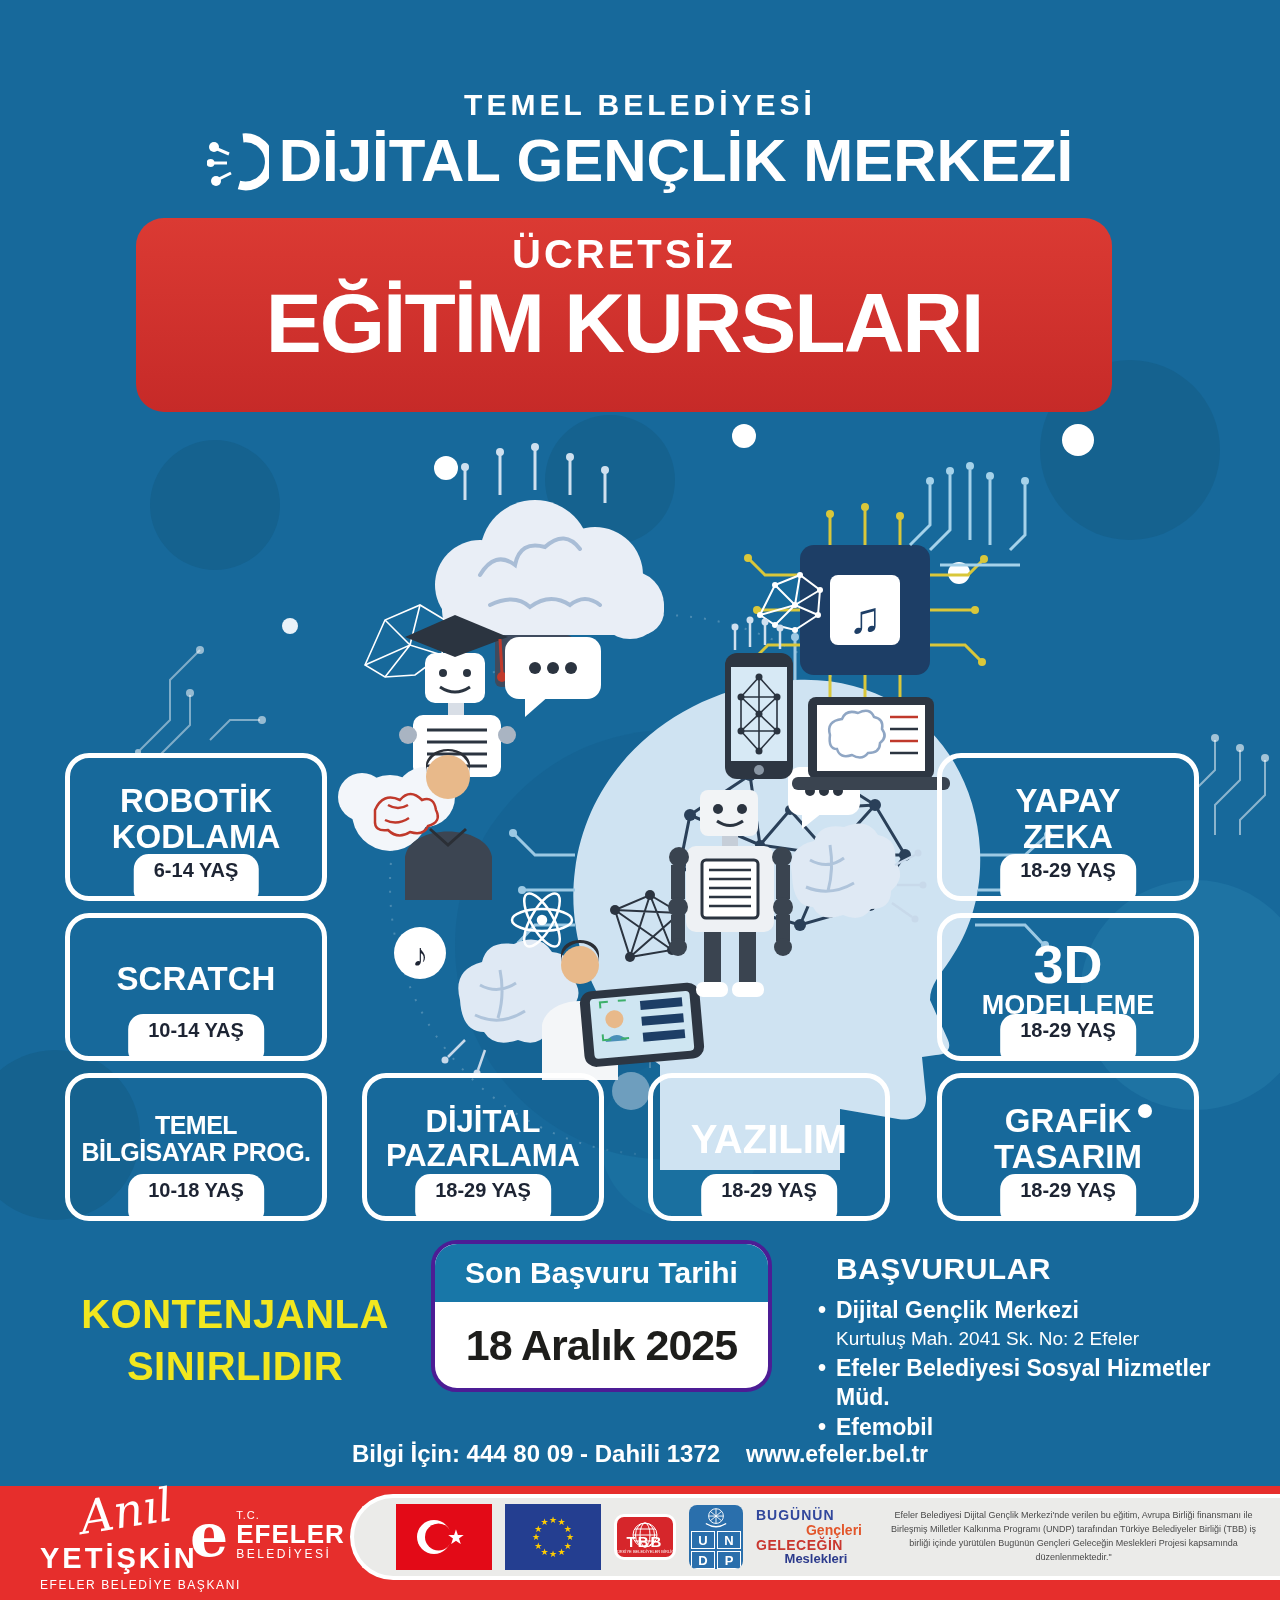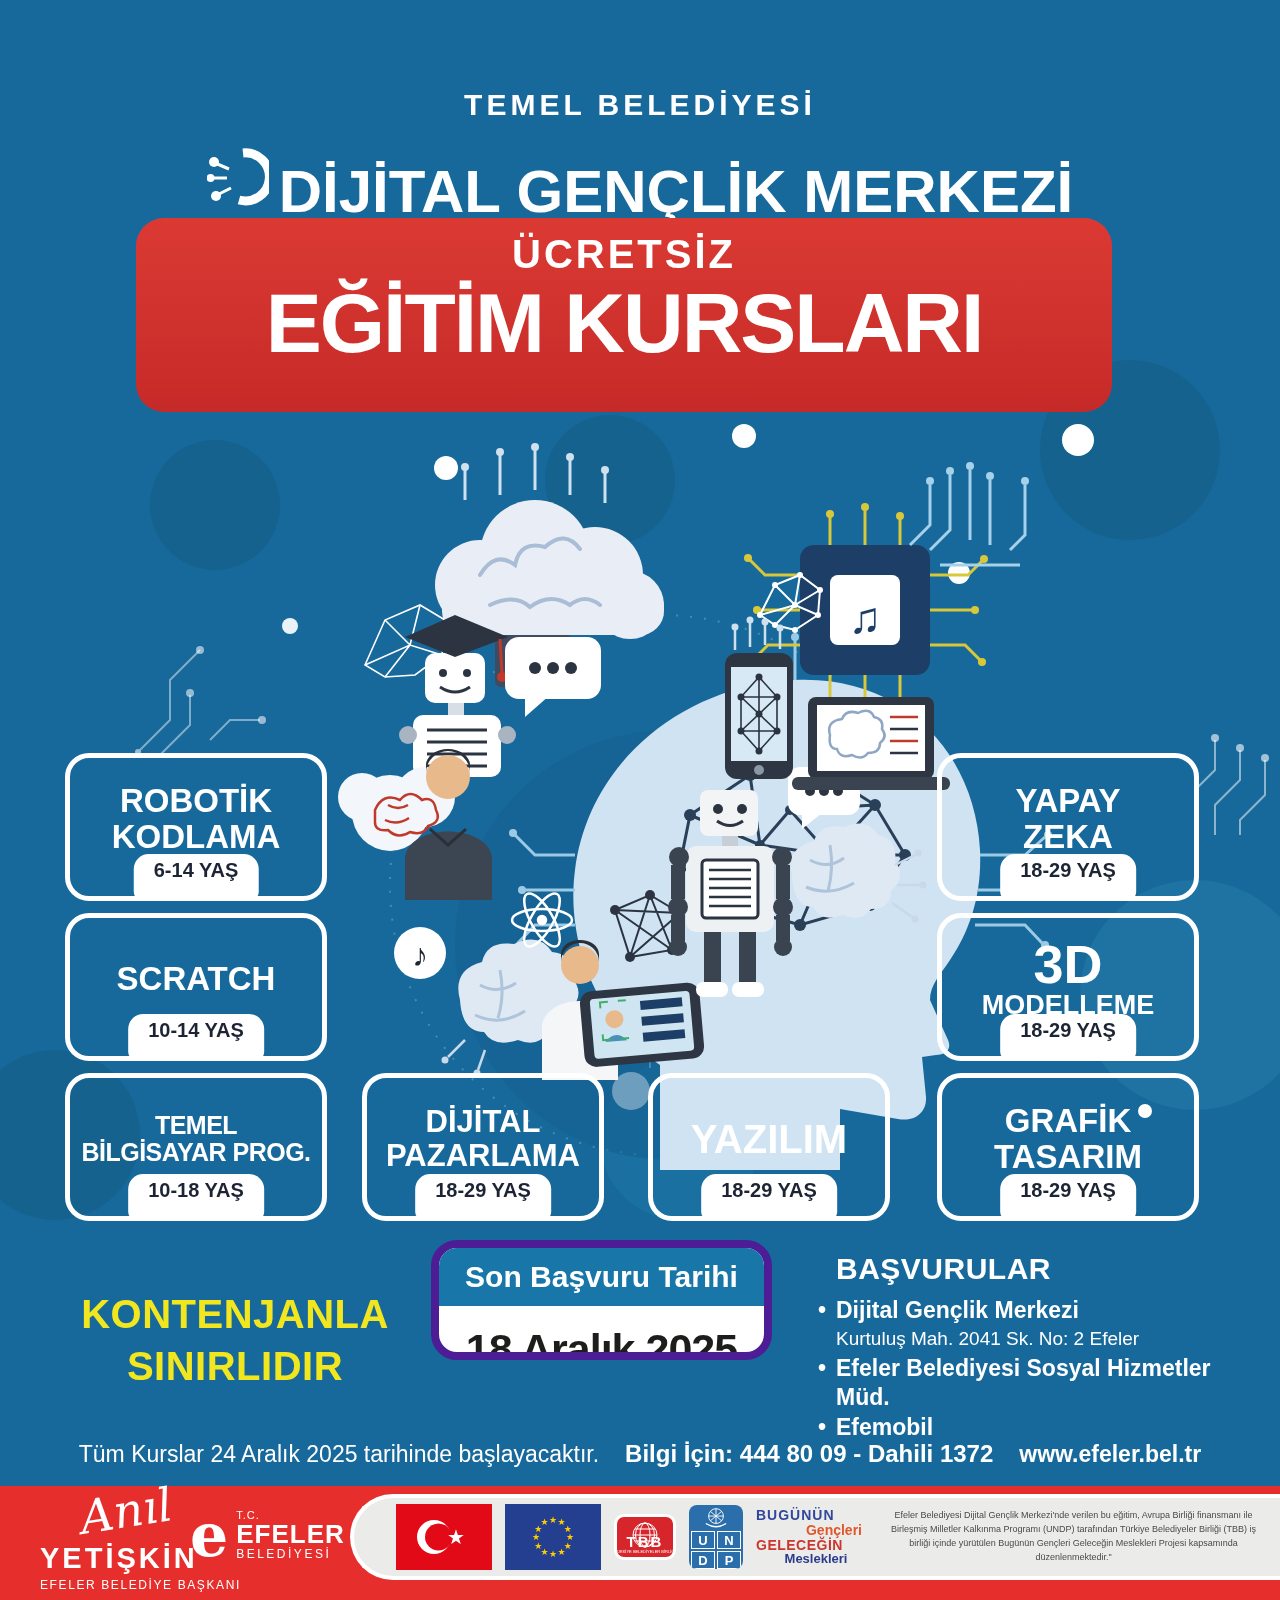--- a/index.html
+++ b/index.html
@@ -5,41 +5,41 @@
   html,body{margin:0;padding:0;background:#0d2f45;}
   .poster{position:relative;width:1280px;height:1600px;overflow:hidden;
     background:#17699B;font-family:"Liberation Sans",sans-serif;color:#fff;}
   .abs{position:absolute;}
   
   .circle{position:absolute;border-radius:50%;}
   
   .muni{left:0;top:88px;width:1280px;text-align:center;font-size:30px;font-weight:bold;
     letter-spacing:4px;color:#fff;}
   .title-row{left:0;top:126px;width:1280px;display:flex;align-items:center;justify-content:center;gap:10px;}
-  .title-text{font-size:60px;font-weight:bold;letter-spacing:0px;white-space:nowrap;margin-top:31px;}
+  .title-text{font-size:60px;font-weight:bold;letter-spacing:0px;white-space:nowrap;}
   
   .banner{left:136px;top:218px;width:976px;height:194px;background:linear-gradient(180deg,#DB3A33,#C62A28);
     border-radius:28px;text-align:center;}
   .banner .free{margin-top:14px;font-size:40px;font-weight:bold;letter-spacing:3px;}
   .banner .big{font-size:84px;font-weight:bold;letter-spacing:-2px;line-height:1.05;margin-top:2px;}
   
   .course{position:absolute;border:5px solid #fff;border-radius:24px;}
   .cname{position:absolute;left:0;right:0;top:0;bottom:16px;display:flex;flex-direction:column;
     align-items:center;justify-content:center;font-weight:bold;color:#fff;line-height:1.1;text-align:center;}
   .cname span{display:block;}
   .age-tab{position:absolute;left:50%;transform:translateX(-50%);bottom:-5px;background:#fff;
     color:#1d2433;font-weight:bold;font-size:20px;padding:5px 20px 19px;white-space:nowrap;
     border-radius:15px 15px 9px 9px;}
   .fs33{font-size:33px;} .fs31{font-size:31px;} .fs25{font-size:25px;letter-spacing:-0.5px;}
   .c5 .l1{font-size:54px;line-height:1;} .c5 .l2{font-size:27px;}
   
   .quota{left:70px;top:1288px;width:330px;text-align:center;color:#F2E71F;font-weight:bold;
     font-size:40px;line-height:1.3;letter-spacing:0.5px;}
-  .deadline{left:431px;top:1240px;width:341px;height:120px;background:#fff;border-radius:26px;
-    overflow:hidden;border:8px solid #4c1d95;box-sizing:border-box;}
+  .deadline{left:431px;top:1240px;width:341px;height:152px;background:#fff;border-radius:26px;
+    overflow:hidden;border:4px solid #4c1d95;box-sizing:border-box;}
   .deadline .dl-head{height:58px;background:#1877A8;display:flex;align-items:center;justify-content:center;
     font-size:30px;font-weight:bold;color:#fff;}
   .deadline .dl-date{height:86px;display:flex;align-items:center;justify-content:center;
     font-size:43px;font-weight:bold;color:#1d1d1b;letter-spacing:-1px;}
   .apps{left:812px;top:1252px;width:440px;}
   .apps h3{margin:0 0 10px 24px;font-size:30px;font-weight:bold;letter-spacing:0.5px;}
   .app-item{position:relative;padding-left:24px;font-size:23px;font-weight:bold;line-height:1.3;}
   .app-item::before{content:"•";position:absolute;left:6px;top:0;font-size:23px;}
   .app-sub{padding-left:24px;font-size:19px;font-weight:normal;line-height:1.35;margin-bottom:2px;}
   
@@ -578,21 +578,20 @@
 
   <div class="abs apps">
     <h3>BAŞVURULAR</h3>
     <div class="app-item">Dijital Gençlik Merkezi</div>
     <div class="app-sub">Kurtuluş Mah. 2041 Sk. No: 2 Efeler</div>
     <div class="app-item">Efeler Belediyesi Sosyal Hizmetler Müd.</div>
     <div class="app-item">Efemobil</div>
   </div>
 
   <div class="abs infobar">
-    <span class="note">Tüm Kurslar 24 Aralık 2025 tarihinde başlayacaktır.</span>
     <span class="contact">Bilgi İçin: 444 80 09 - Dahili 1372</span>
     <span class="site">www.efeler.bel.tr</span>
   </div>
 
   <div class="abs footer">
     <div class="sig">
       <div class="script">Anıl</div>
       <div class="name">YETİŞKİN</div>
       <div class="mtitle">EFELER BELEDİYE BAŞKANI</div>
     </div>

